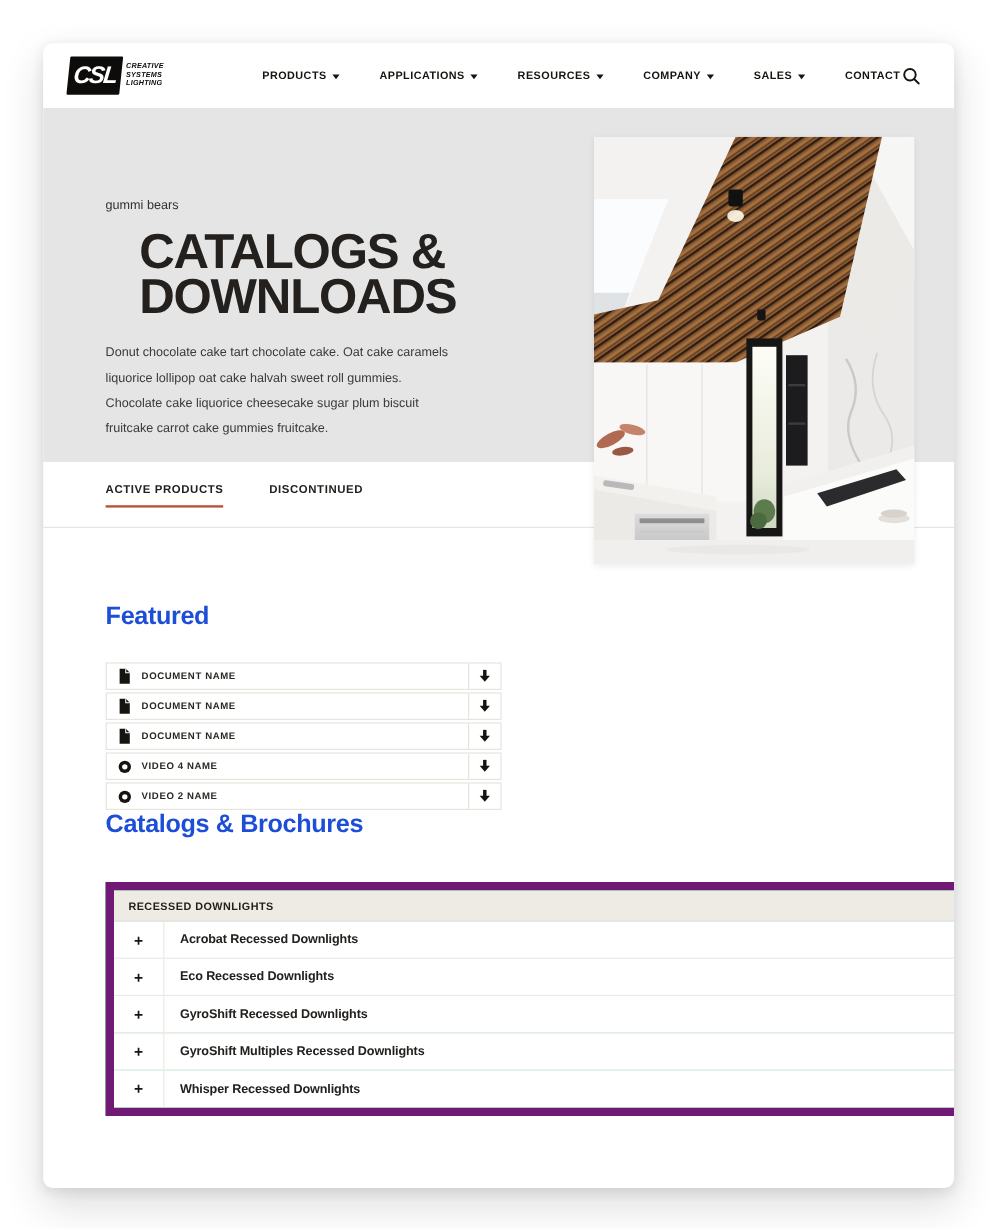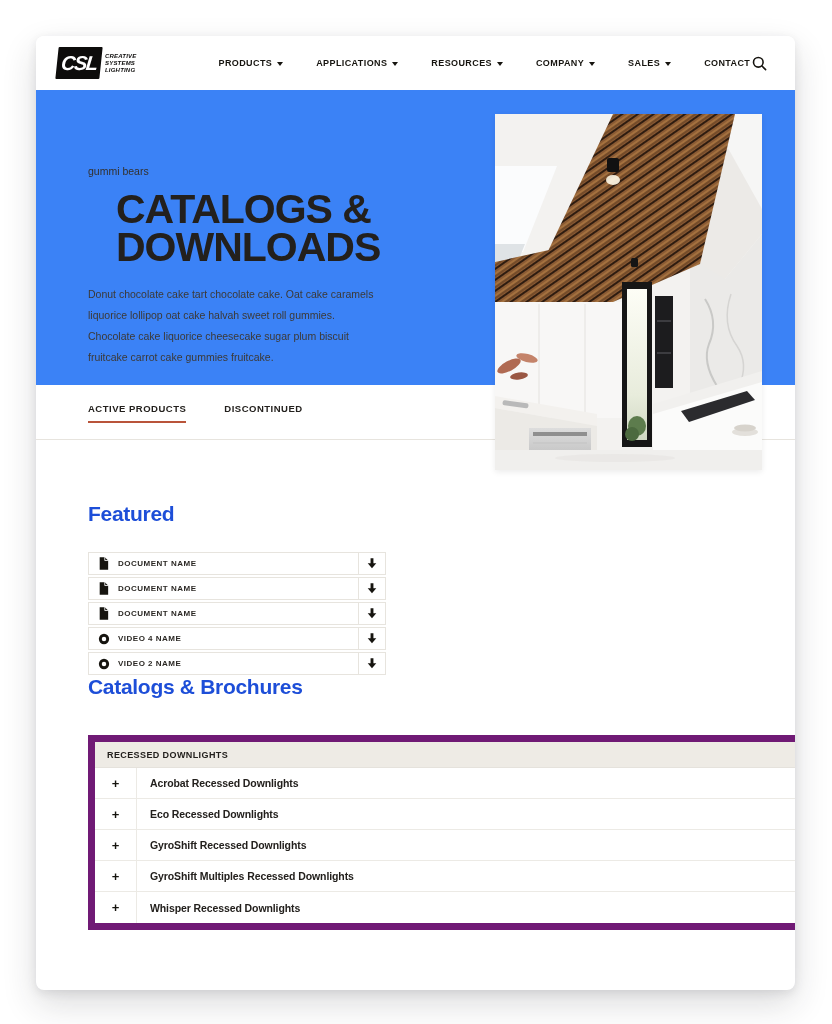--- a/index.html
+++ b/index.html
@@ -46,21 +46,21 @@
   }
   .caret {
     width:0; height:0;
     border-left:3.5px solid transparent; border-right:3.5px solid transparent;
     border-top:4.5px solid #16140f; display:inline-block; margin-top:1px;
   }
   .search-btn { margin-left:auto; cursor:pointer; display:flex; align-items:center; }
 
   
   .hero {
-    height:295px; background:#3b82f6; position:relative;
+    height:295px; background:#e5e5e5; position:relative;
     padding:75px 0 0 52px;
   }
   .hero-eyebrow { font-size:10.5px; color:#33302c; margin-bottom:13px; }
   .hero-title {
     font-size:41px; font-weight:900; line-height:38px;
     letter-spacing:-1px; color:#23201d; margin-bottom:18px;margin-left:28px;
   }
   .hero-desc {
     width:292px; font-size:10.5px; line-height:21px; color:#3c3936;
   }
@@ -80,21 +80,21 @@
     font-size:9.5px; font-weight:800; letter-spacing:.5px;
     color:#23201d; padding-bottom:7px; cursor:pointer; white-space:nowrap;
   }
   .tab.active { border-bottom:2px solid #b9543a; }
 
   
   .main-content { padding:62px 52px 0 52px; position:relative; }
   .section-heading { font-size:21px; font-weight:900; letter-spacing:-.3px; color:#1d4ed8; }
   .featured-heading { margin-bottom:26px; }
 
-  .featured-list { width:298px; display:flex; flex-direction:column; gap:2px; }
+  .featured-list { width:330px; display:flex; flex-direction:column; gap:2px; }
   .featured-row {
     display:flex; align-items:stretch; height:23px;
     border:1px solid #e7e4de; background:#ffffff; cursor:pointer;
   }
   .featured-row .icon-cell {
     width:29px; display:flex; align-items:center; justify-content:center;
   }
   .featured-row .label-cell {
     flex:1; display:flex; align-items:center;
     font-size:8px; font-weight:700; letter-spacing:.5px; color:#2b2824;

